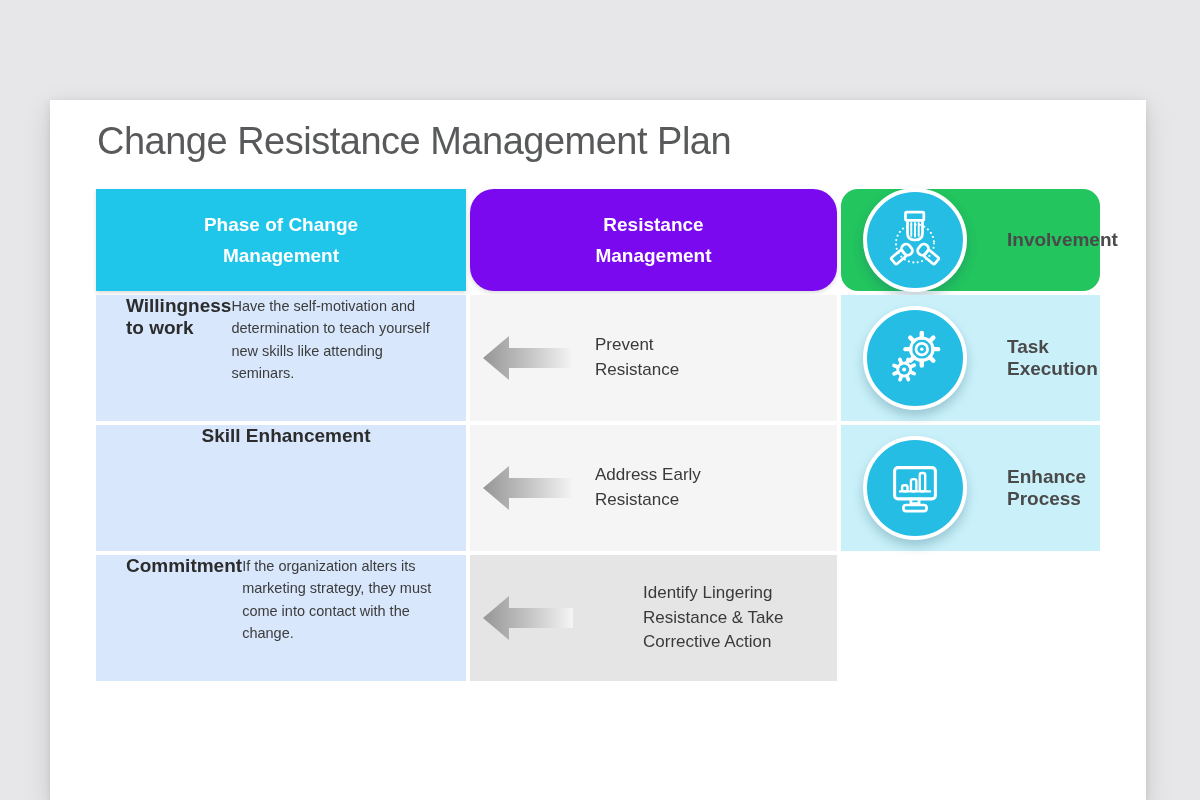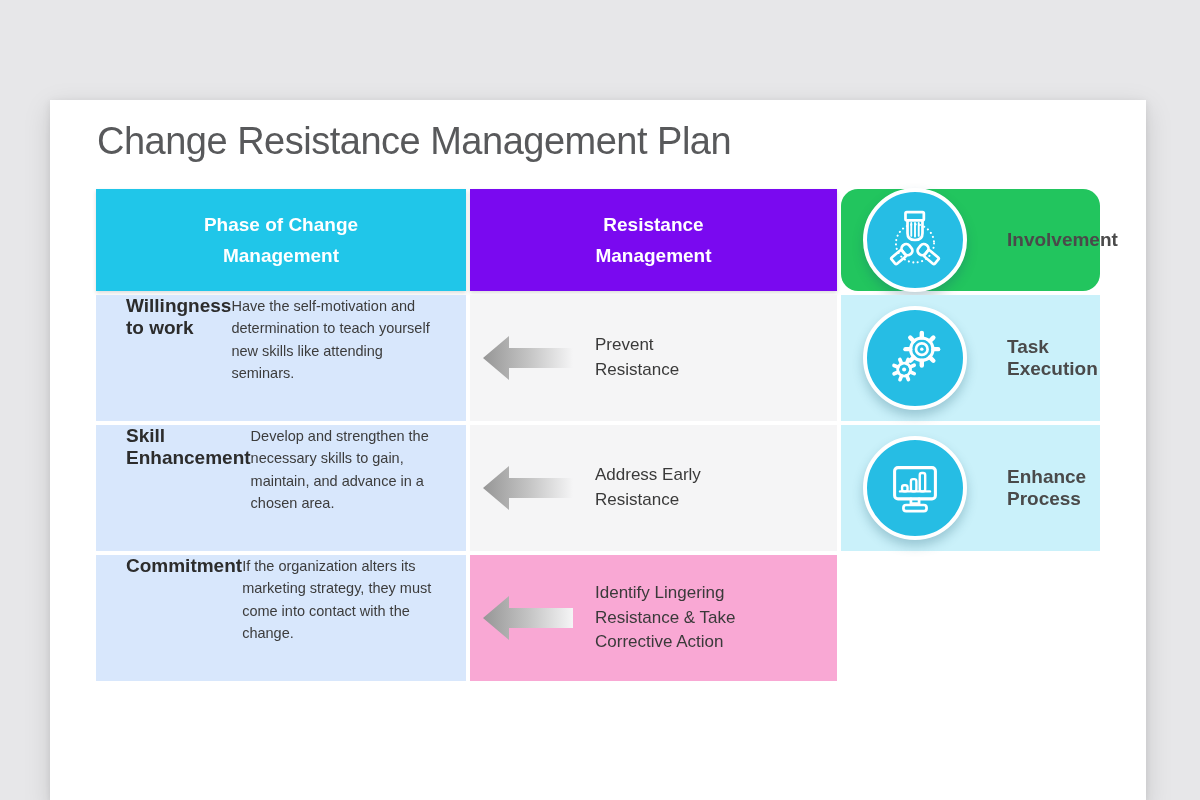--- a/index.html
+++ b/index.html
@@ -72,21 +72,21 @@
 </svg>
 
 <div class="card">
   <div class="title">Change Resistance Management Plan</div>
 
   <div class="grid">
 
     <div class="hdr hdr-phase" style="background: rgb(32, 198, 233);">
       <span>Phase of Change Management</span>
     </div>
-    <div class="hdr hdr-resist" style="background: rgb(122, 9, 240);">
+    <div class="hdr hdr-resist" style="background: rgb(122, 9, 240); border-radius: 24px;">
       <span>Resistance Management</span>
     </div>
 
     <div class="cell-phase" style="background: #22c55e; border-radius: 17px;">
       <div class="icon-badge" style="background: rgb(38, 189, 228);">
         <svg viewBox="0 0 100 100">
           <g class="icon-stroke">
             <circle cx="50" cy="55" r="28" stroke-width="3" stroke-dasharray="0.1 6.5"></circle>
             <rect x="36" y="9" width="27" height="12" rx="2" stroke-width="4"></rect>
             <path d="M39 21 V40 Q39 50 50 50 Q61 50 61 40 V21" stroke-width="4"></path>
@@ -146,21 +146,20 @@
             </g>
             <circle cx="34" cy="67" r="9.5" stroke-width="4"></circle>
             <circle cx="34" cy="67" r="3" fill="#ffffff" stroke="none"></circle>
           </g>
         </svg>
       </div>
       <div class="phase-label">Task Execution</div>
     </div>
     <div class="cell-change" style="background: rgb(216, 231, 252);">
       <div class="change-heading">Skill Enhancement</div>
-      <div class="change-body">Develop and strengthen the necessary skills to gain, maintain, and advance in a chosen area.</div>
     </div>
     <div class="cell-resist" style="background: rgb(245, 245, 246);">
       <svg class="arrow" viewBox="0 0 92 52">
         <path d="M2 26 L28 4 L28 16 L92 16 L92 36 L28 36 L28 48 Z" fill="url(#arrowGrad)"></path>
       </svg>
       <div class="resist-label">Address Early Resistance</div>
     </div>
 
     <div class="cell-phase" style="background: rgb(202, 241, 250);">
       <div class="icon-badge" style="background: rgb(38, 189, 228);">
@@ -175,21 +174,21 @@
             <rect x="33" y="75" width="34" height="9" rx="4" stroke-width="4"></rect>
           </g>
         </svg>
       </div>
       <div class="phase-label">Enhance Process</div>
     </div>
     <div class="cell-change" style="background: rgb(216, 231, 252);">
       <div class="change-heading">Commitment</div>
       <div class="change-body">If the organization alters its marketing strategy, they must come into contact with the change.</div>
     </div>
-    <div class="cell-resist" style="background: #f9a8d4;">
+    <div class="cell-resist" style="background: #e5e5e5; gap: 48px;">
       <svg class="arrow" viewBox="0 0 92 52">
         <path d="M2 26 L28 4 L28 16 L92 16 L92 36 L28 36 L28 48 Z" fill="url(#arrowGrad)"></path>
       </svg>
       <div class="resist-label">Identify Lingering Resistance &amp; Take Corrective Action</div>
     </div>
 
   </div>
 </div>
 
 </body></html>

